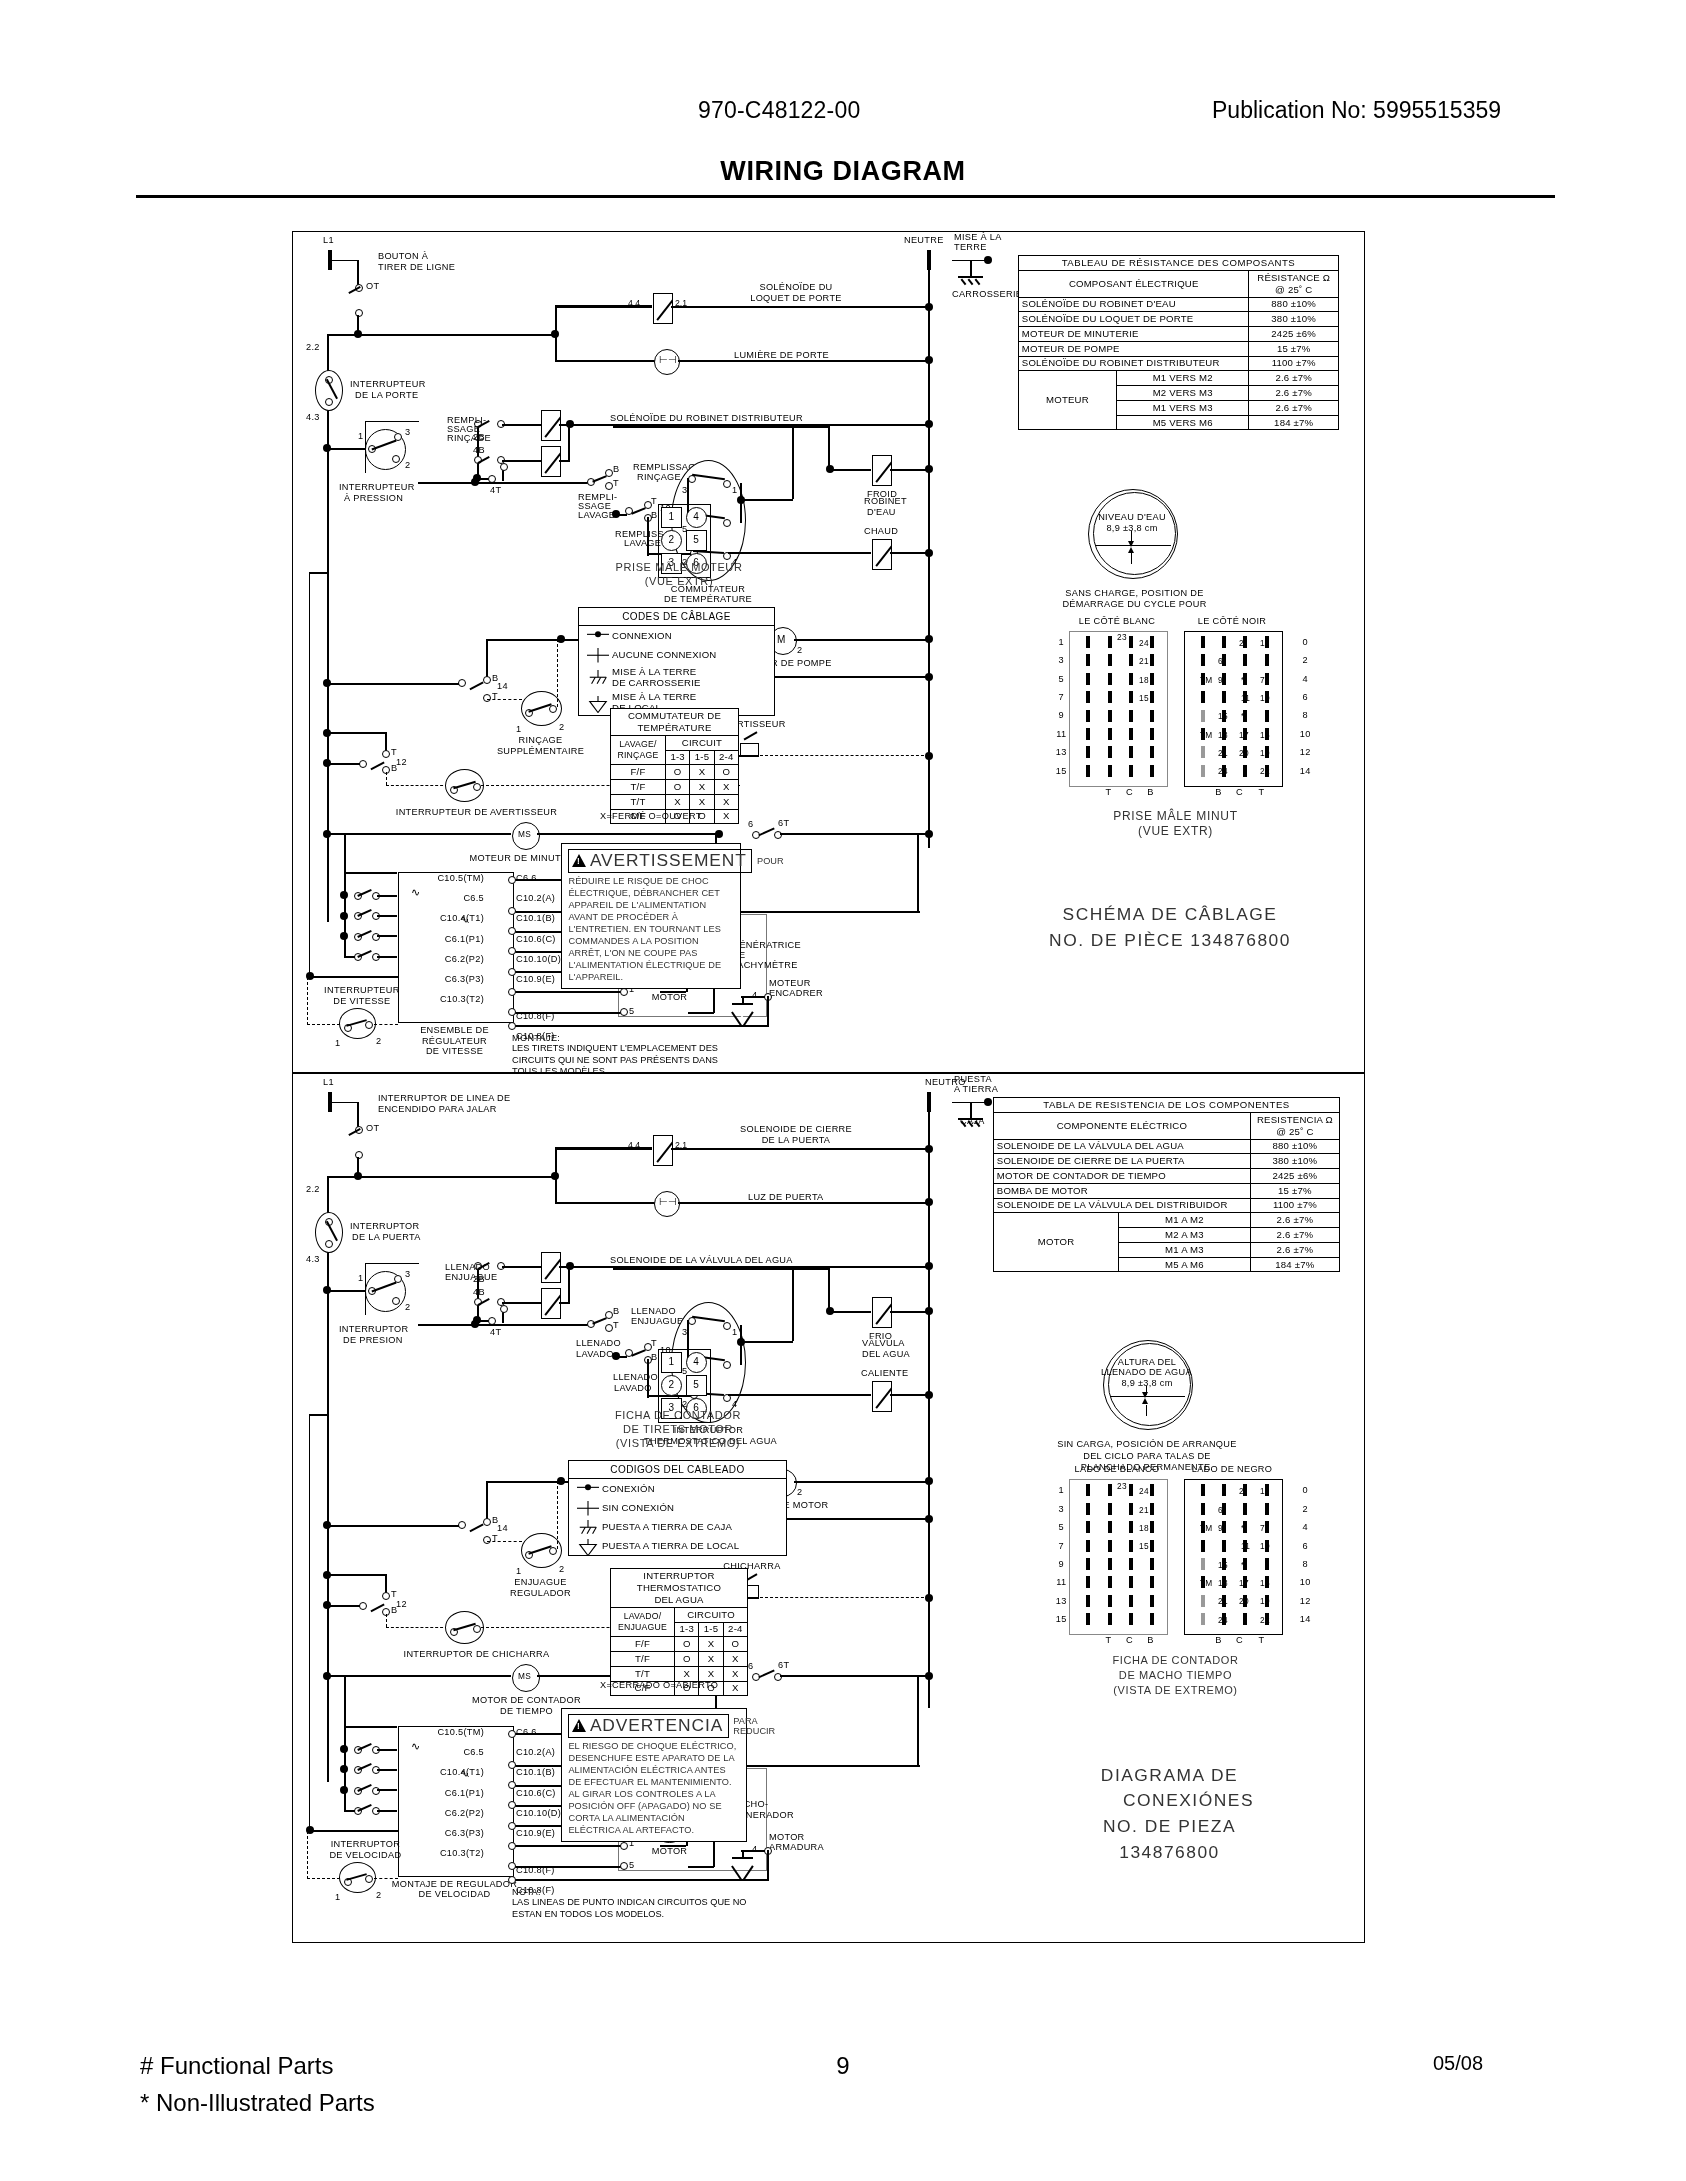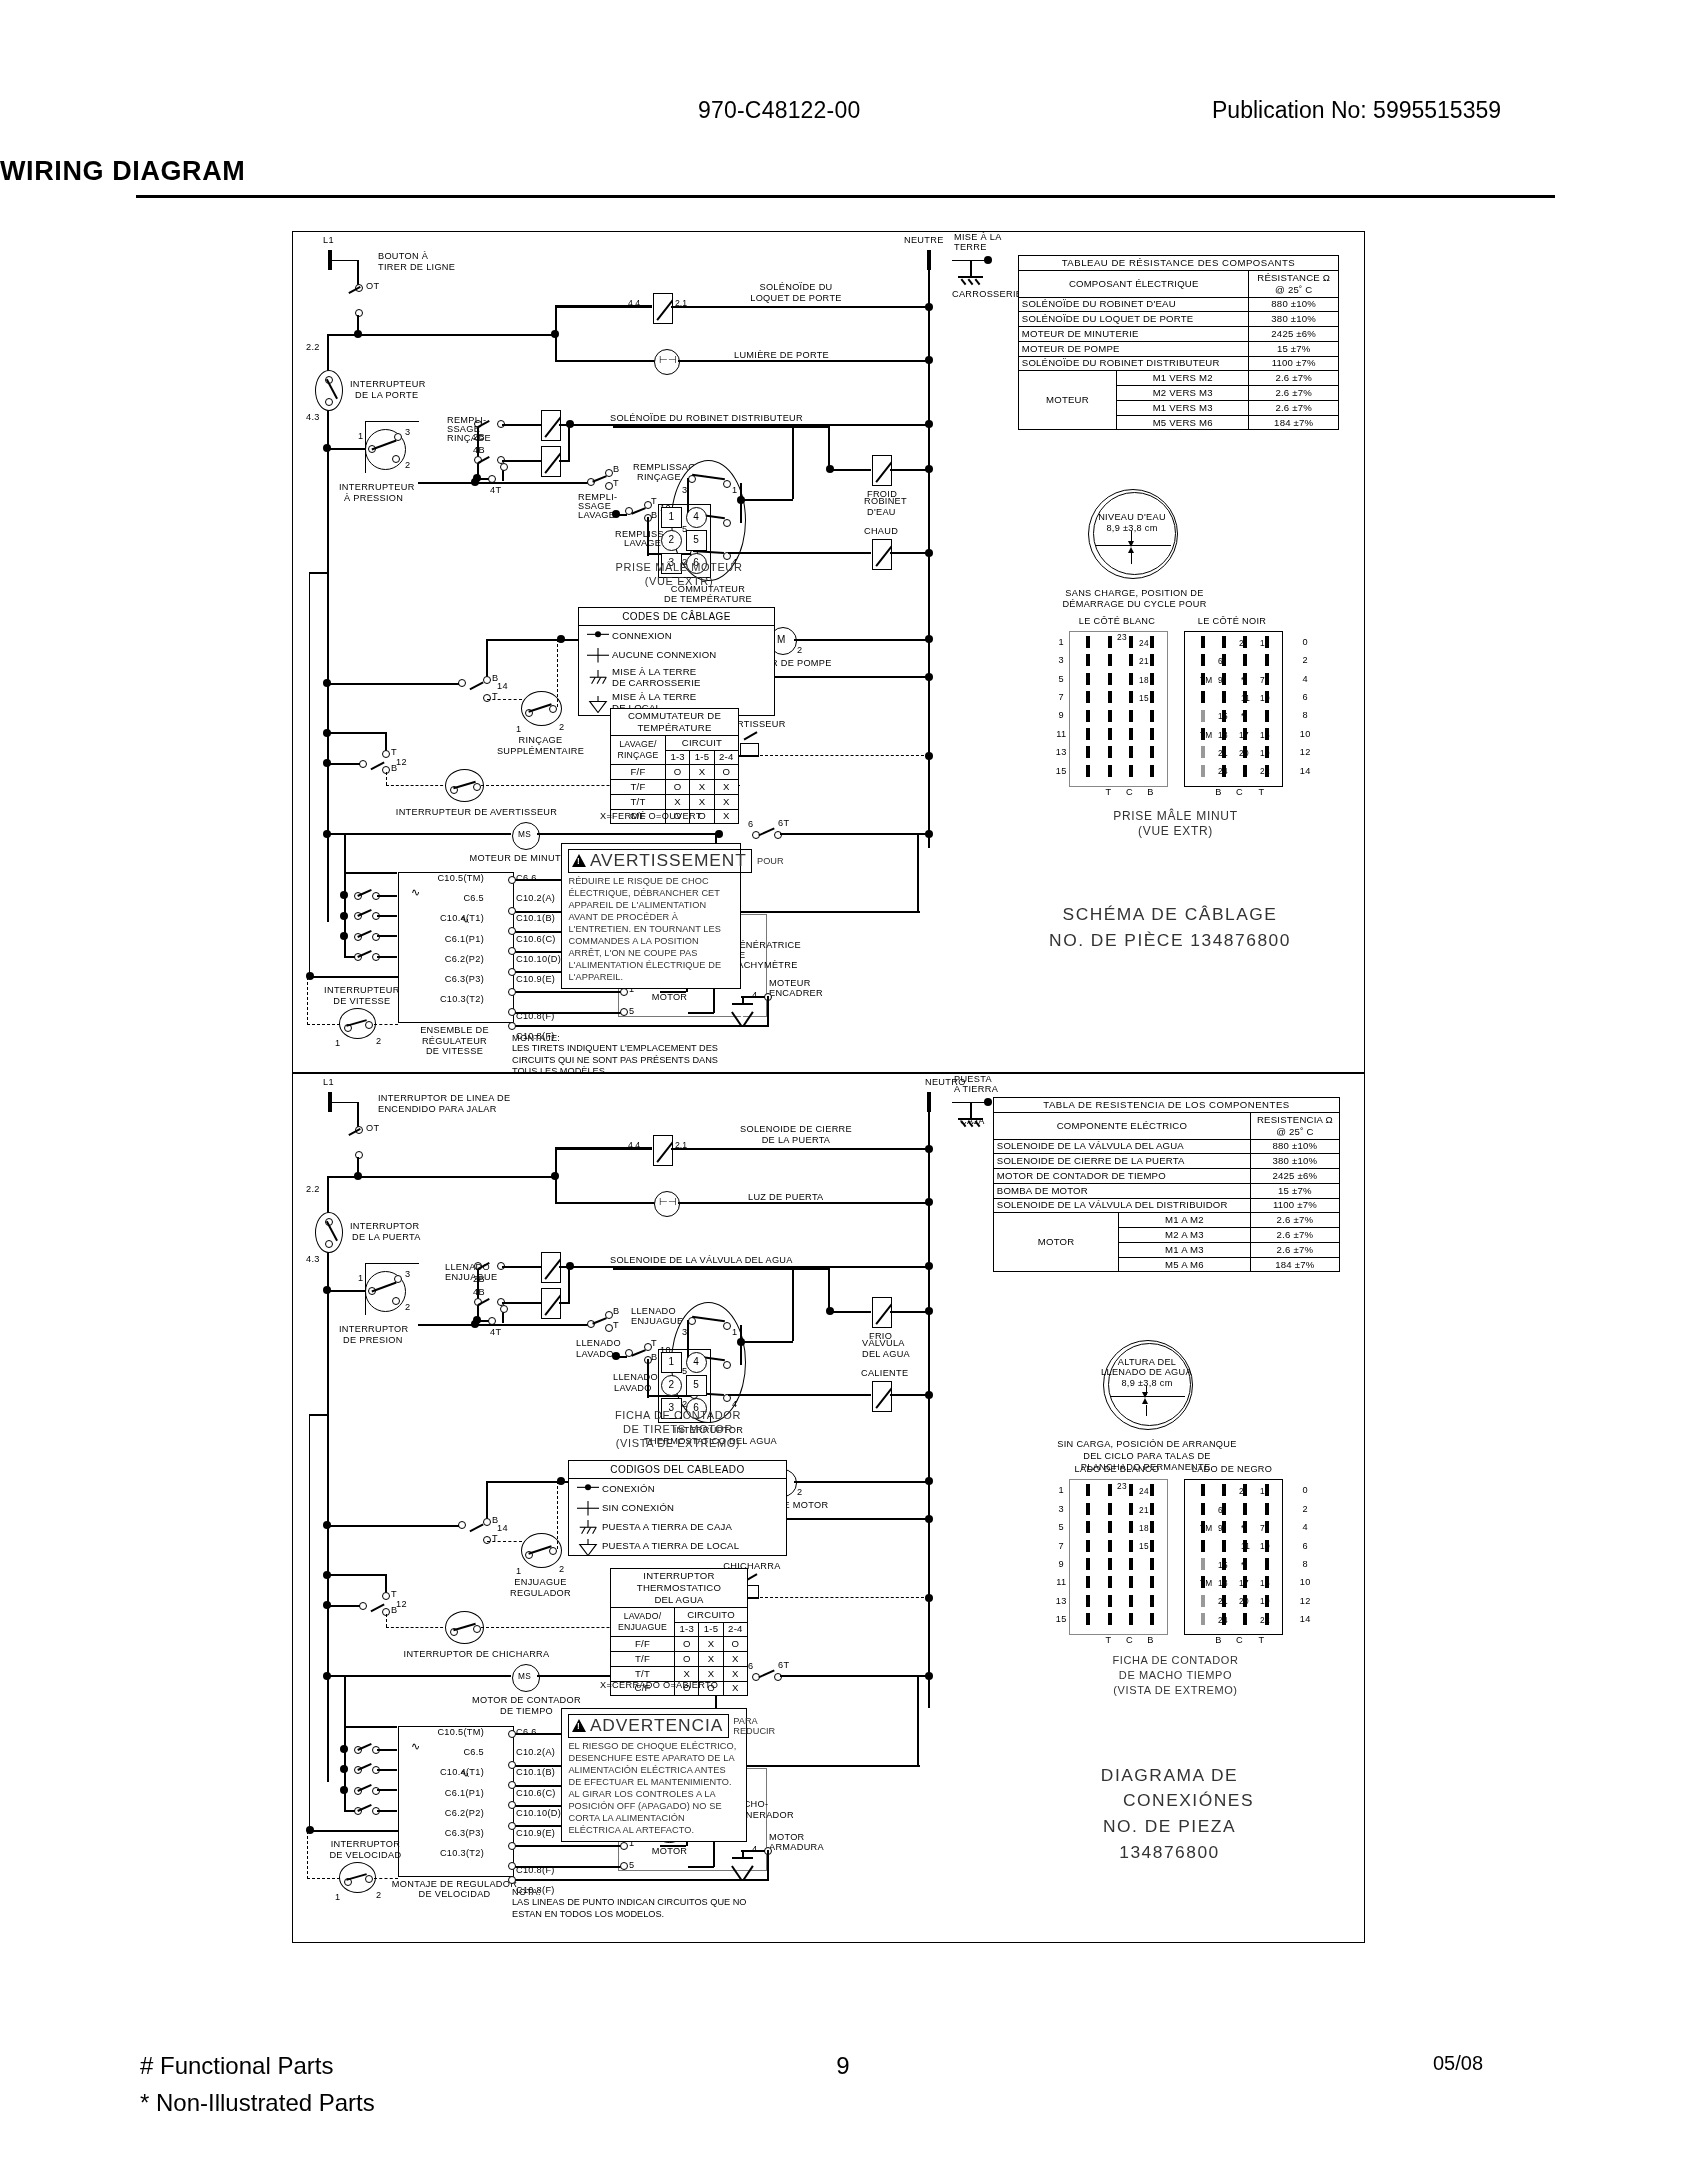--- a/index.html
+++ b/index.html
@@ -2,21 +2,21 @@
 <html style="font-size:14.7px"><head>
 <meta charset="utf-8">
 <style>
   html,body{margin:0;padding:0;background:#ffffff;}
   body{width:1686px;height:2182px;position:relative;font-family:"Liberation Sans",sans-serif;color:#000;}
   .page{position:absolute;left:0;top:0;width:1686px;height:2182px;}
 
   
   .hdr-model{position:absolute;left:698px;top:97px;font-size:23px;letter-spacing:0.2px;}
   .hdr-pub{position:absolute;left:1212px;top:97px;font-size:23px;}
-  .hdr-title{position:absolute;left:0;top:156px;width:1686px;text-align:left;font-size:27px;font-weight:bold;letter-spacing:0.6px;}
+  .hdr-title{position:absolute;left:0;top:156px;width:1686px;text-align:center;font-size:27px;font-weight:bold;letter-spacing:0.6px;}
   .hdr-rule{position:absolute;left:136px;top:195px;width:1419px;height:2.8px;background:#000;}
 
   
   .ftr-a{position:absolute;left:140px;top:2052px;font-size:24px;}
   .ftr-b{position:absolute;left:140px;top:2089px;font-size:24px;}
   .ftr-page{position:absolute;left:0;top:2052px;width:1686px;text-align:center;font-size:24px;}
   .ftr-date{position:absolute;left:1433px;top:2052px;font-size:20px;}
 
   
   .frame{position:absolute;border:1.8px solid #000;background:#fff;}

